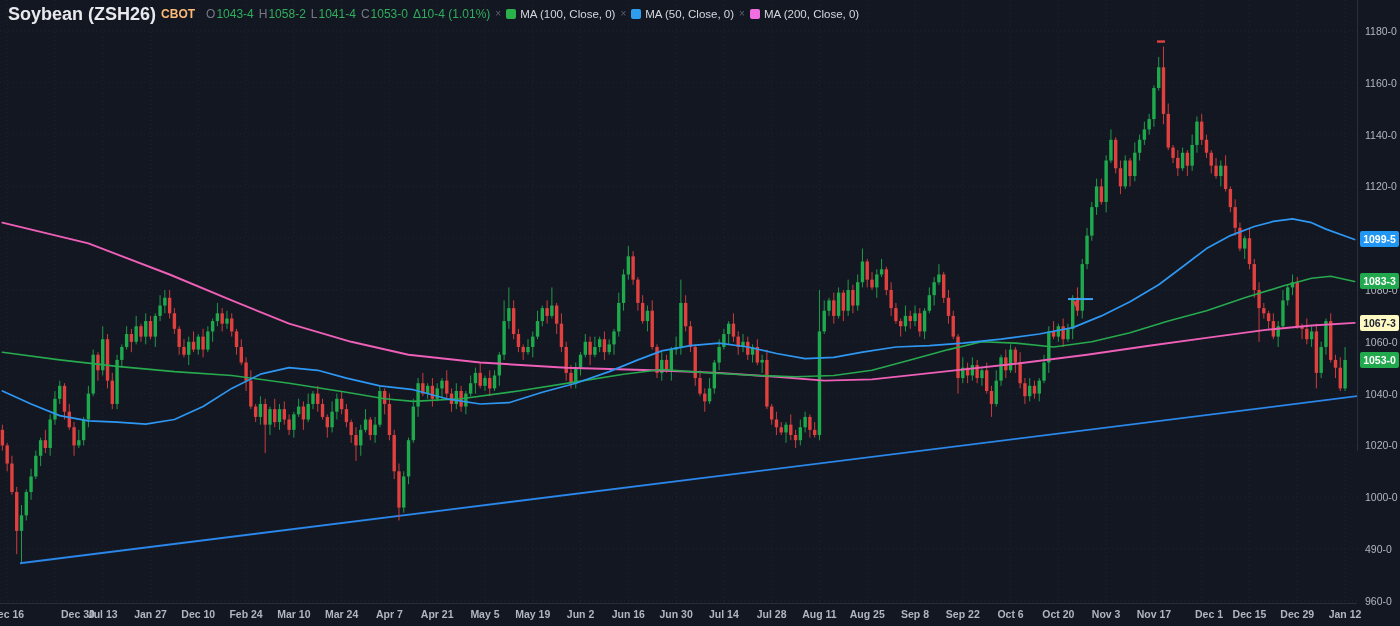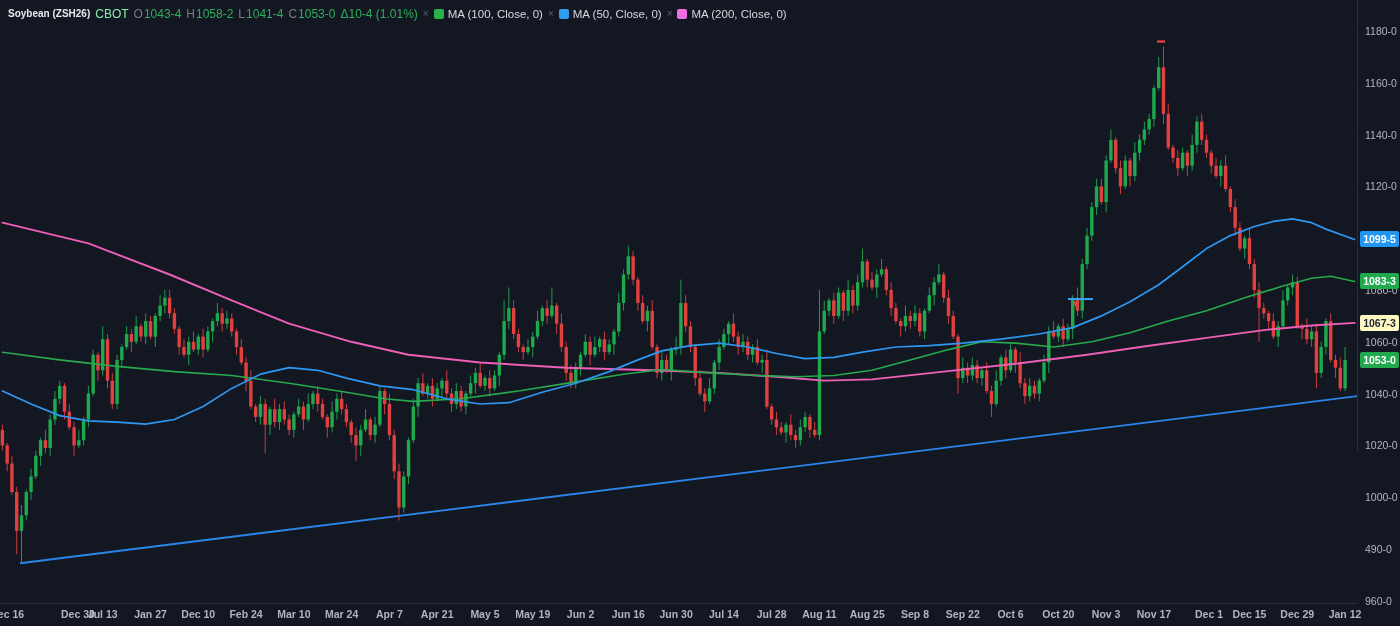--- a/index.html
+++ b/index.html
@@ -2,22 +2,22 @@
 <html><head>
 <meta charset="utf-8">
 <style>
   html,body{margin:0;padding:0;background:#0b0e14;}
   .app{position:relative;width:1400px;height:626px;background:#131722;overflow:hidden;
        font-family:"Liberation Sans",sans-serif;-webkit-font-smoothing:antialiased;}
   .plot{position:absolute;left:0;top:0;width:1357px;height:603px;overflow:hidden;}
   .plot svg{position:absolute;left:0;top:0;}
   .legend{position:absolute;left:8px;top:7px;display:flex;align-items:center;white-space:nowrap;
           font-size:12px;color:#787b86;z-index:5;line-height:14px;}
-  .legend .sym{color:#e8e9ed;font-weight:700;font-size:10px;}
-  .legend .exch{color:#86efac;font-weight:400;margin-left:5px;margin-right:0;}
+  .legend .sym{color:#e8e9ed;font-weight:700;font-size:18px;}
+  .legend .exch{color:#fdba74;font-weight:700;margin-left:5px;margin-right:6px;}
   .legend .lk{color:#787b86;margin-left:5px;}
   .legend .lv{color:#2fae5b;margin-left:1px;}
   .legend .chg{color:#2fae5b;margin-left:5px;}
   .legend .sep{color:#5d626e;margin:0 5px;font-size:10px;cursor:pointer;}
   .legend .sw{width:10px;height:10px;border-radius:2px;display:inline-block;flex:none;}
   .legend .ind{color:#d6d8df;margin-left:4px;font-size:11.5px;}
   .y-axis{position:absolute;left:1357px;top:0;width:43px;height:451px;background:#131722;
           border-left:1px solid #2a2e39;z-index:4;}
   .ylab{position:absolute;left:0;right:0;padding-left:7px;font-size:10.5px;color:#b2b5be;
         transform:translateY(-50%);}

